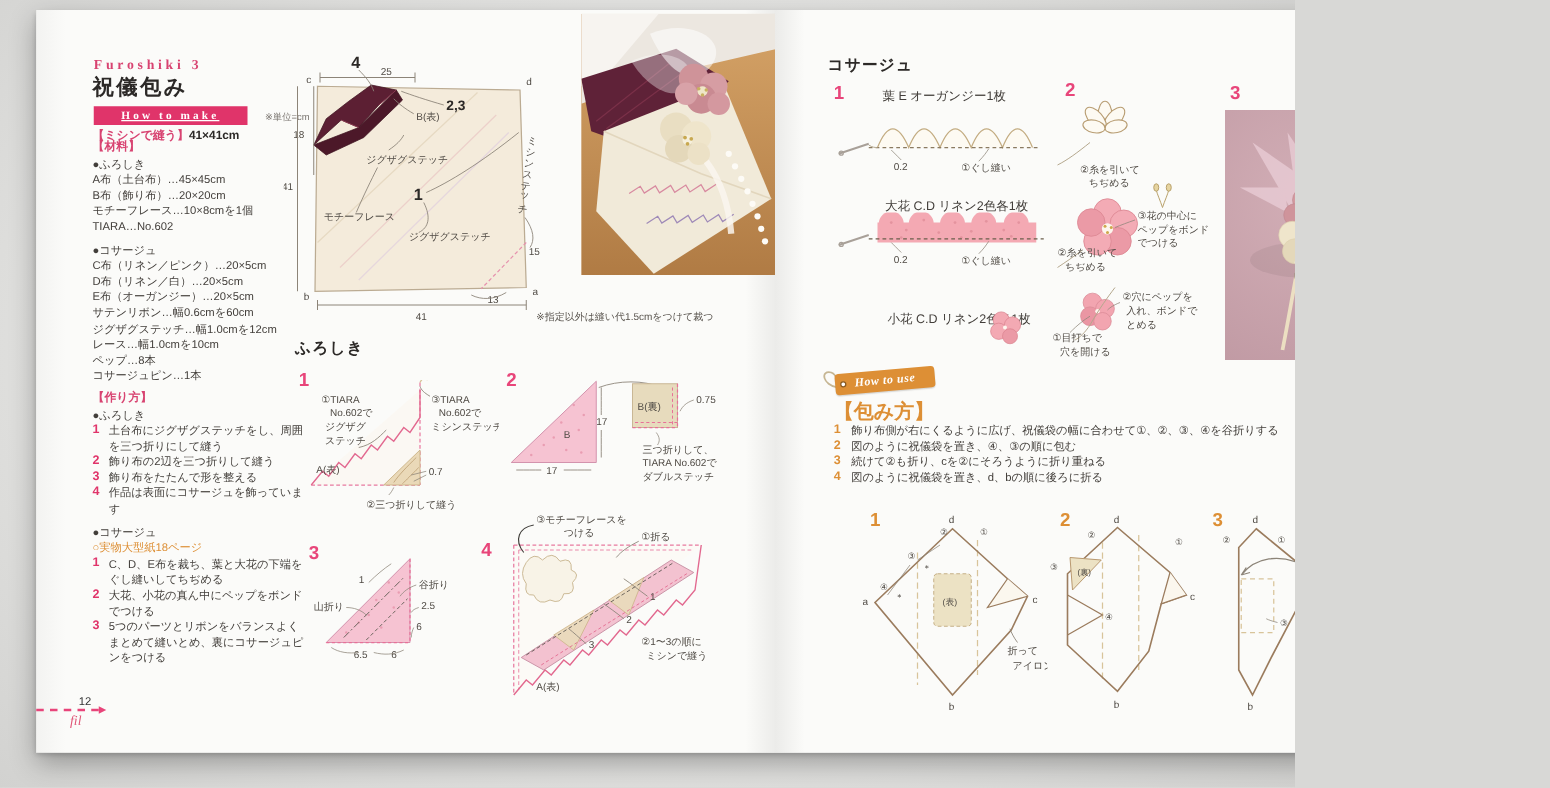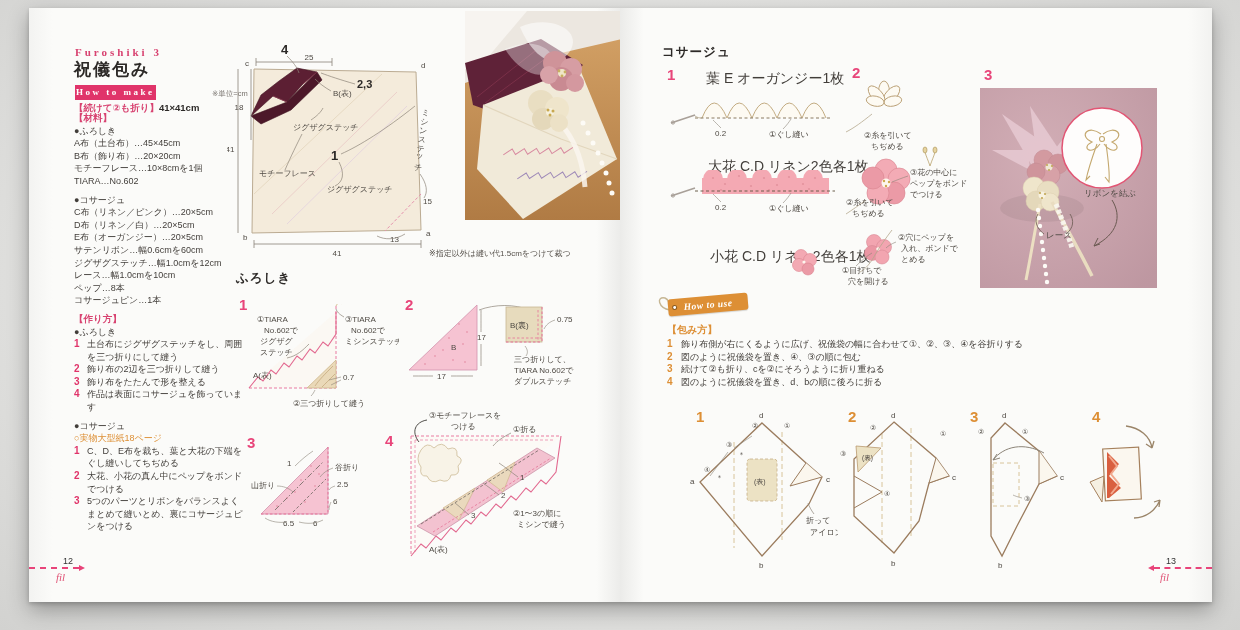--- a/index.html
+++ b/index.html
@@ -1,51 +1,51 @@
 <!DOCTYPE html>
 <html><head>
 <meta charset="utf-8">
 <style>
   html,body{margin:0;padding:0;background:#d8d8d6;}
-  .stage{position:relative;width:1240px;height:630px;overflow:hidden;
+  .stage{position:relative;width:1036px;height:630px;overflow:hidden;
     background:radial-gradient(ellipse at 50% 45%, #ededeb 0%, #e4e4e2 55%, #d2d2d0 100%);
     font-family:"Liberation Sans","DejaVu Sans",sans-serif;color:#3c3a38;}
   .spread{position:absolute;left:29px;top:8px;width:1183px;height:594px;
     box-shadow:0 8px 20px rgba(0,0,0,.30),0 2px 4px rgba(0,0,0,.18);}
   .page{position:absolute;top:0;height:594px;}
   .page-left{left:0;width:591px;background:linear-gradient(90deg,#f3f3f1 0%,#fbfbf9 4%,#fbfbf9 96%,#ececea 100%);}
   .page-right{left:591px;width:592px;background:linear-gradient(90deg,#ebebe9 0%,#fbfbf9 4%,#fbfbf9 96%,#f2f2f0 100%);}
   .abs{position:absolute;}
   .series{position:absolute;left:46px;top:38px;font-family:"Liberation Serif",serif;font-size:11px;font-weight:bold;letter-spacing:3px;color:#d84371;}
   .title{position:absolute;left:45px;top:50px;margin:0;font-size:17px;font-weight:bold;letter-spacing:2px;color:#2c2927;}
   .badge-make{position:absolute;left:46px;top:77px;background:#e0346a;color:#fff;font-family:"Liberation Serif",serif;
-    font-size:9px;font-weight:bold;letter-spacing:2.5px;padding:2px 1px 3px;}
+    font-size:9px;font-weight:bold;letter-spacing:2.5px;padding:2px 22px 3px;text-decoration:underline;}
   .unit{position:absolute;left:155px;top:81px;font-size:7.5px;color:#77726d;margin-left:28px;}
   .size-line{position:absolute;left:45px;top:94px;font-size:9.5px;font-weight:bold;color:#2c2927;}
   .pk{color:#d84371;}
   .col{position:absolute;left:45px;top:104px;width:170px;font-size:9px;line-height:12.6px;color:#423e3a;}
   .col p{margin:0;}
   .hd{color:#d84371;font-weight:bold;font-size:9.5px;}
   .mt{margin-top:6px !important;}
   .step{display:flex;}
   .sn{flex:none;width:13px;font-weight:bold;font-size:10px;color:#e0346a;}
   .stx{flex:1;}
   .pattern{color:#dd8f35;}
   .cut-note{position:absolute;left:400px;top:240px;font-size:8px;color:#57524c;}
   .sec-hd{position:absolute;font-size:12.5px;font-weight:bold;letter-spacing:1px;color:#2c2927;}
   .dnum{position:absolute;font-size:15px;font-weight:bold;color:#e8457a;}
   .onum{position:absolute;font-size:15px;font-weight:bold;color:#dd8f35;}
   .photo-frame{position:absolute;overflow:hidden;}
-  .mini-label{position:absolute;font-size:14px;color:#423e3a;}
+  .mini-label{position:absolute;font-size:10px;color:#423e3a;}
   .tag-use{position:absolute;left:48px;top:288px;width:80px;height:17px;background:#dd8f35;border-radius:3px;
     transform:rotate(-5deg);color:#fff;font-family:"Liberation Serif",serif;font-style:italic;font-weight:bold;
     font-size:9.5px;display:flex;align-items:center;justify-content:center;letter-spacing:.5px;box-shadow:0 1px 1px rgba(0,0,0,.15);}
   .tag-dot{position:absolute;left:4px;top:6px;width:5px;height:5px;border-radius:50%;background:#fff;border:1px solid #8a5a20;box-sizing:border-box;}
   .wrap-col{position:absolute;left:47px;top:316px;width:520px;font-size:9px;line-height:12.4px;color:#423e3a;}
-  .wrap-col .whd{font-size:10px;font-weight:bold;color:#dd8f35;margin:0 0 2px;}
+  .wrap-col .whd{font-size:16px;font-weight:bold;color:#dd8f35;margin:0 0 2px;}
   .wsn{flex:none;width:14px;font-weight:bold;font-size:10px;color:#dd8f35;}
   .pgnum{position:absolute;font-size:9px;color:#333;}
   .fil{position:absolute;font-family:"Liberation Serif",serif;font-style:italic;font-size:11px;color:#e05577;}
   .stitch{position:absolute;height:0;border-top:2px dashed #e8447a;}
   .arrow-r{position:absolute;width:0;height:0;border-top:3px solid transparent;border-bottom:3px solid transparent;border-left:6px solid #e8447a;}
   .arrow-l{position:absolute;width:0;height:0;border-top:3px solid transparent;border-bottom:3px solid transparent;border-right:6px solid #e8447a;}
   svg text{font-family:"Liberation Sans","DejaVu Sans",sans-serif;fill:#4f4a44;}
   .t8{font-size:8px;} .t7{font-size:7px;} .t65{font-size:6.5px;}
   .bignum{font-size:13px;font-weight:bold;fill:#2c2927;}
   .midnum{font-size:11px;font-weight:bold;fill:#2c2927;}
@@ -56,21 +56,21 @@
 <div class="stage">
 <div class="spread">
 
 <div class="page page-left">
 
   <div class="series">Furoshiki 3</div>
   <h1 class="title">祝儀包み</h1>
   <div class="badge-make">How to make</div>
   <div class="unit">※単位=cm</div>
   <div class="size-line">
-    <span class="pk">【続けて②も折り】</span><span>41×41cm</span>
+    <span class="pk">【ミシンで縫う】</span><span>41×41cm</span>
   </div>
 
   <div class="col">
     <p class="hd">【材料】</p>
     <p>●ふろしき</p>
     <p>A布（土台布）…45×45cm</p>
     <p>B布（飾り布）…20×20cm</p>
     <p>モチーフレース…10×8cmを1個</p>
     <p>TIARA…No.602</p>
     <p class="mt">●コサージュ</p>

